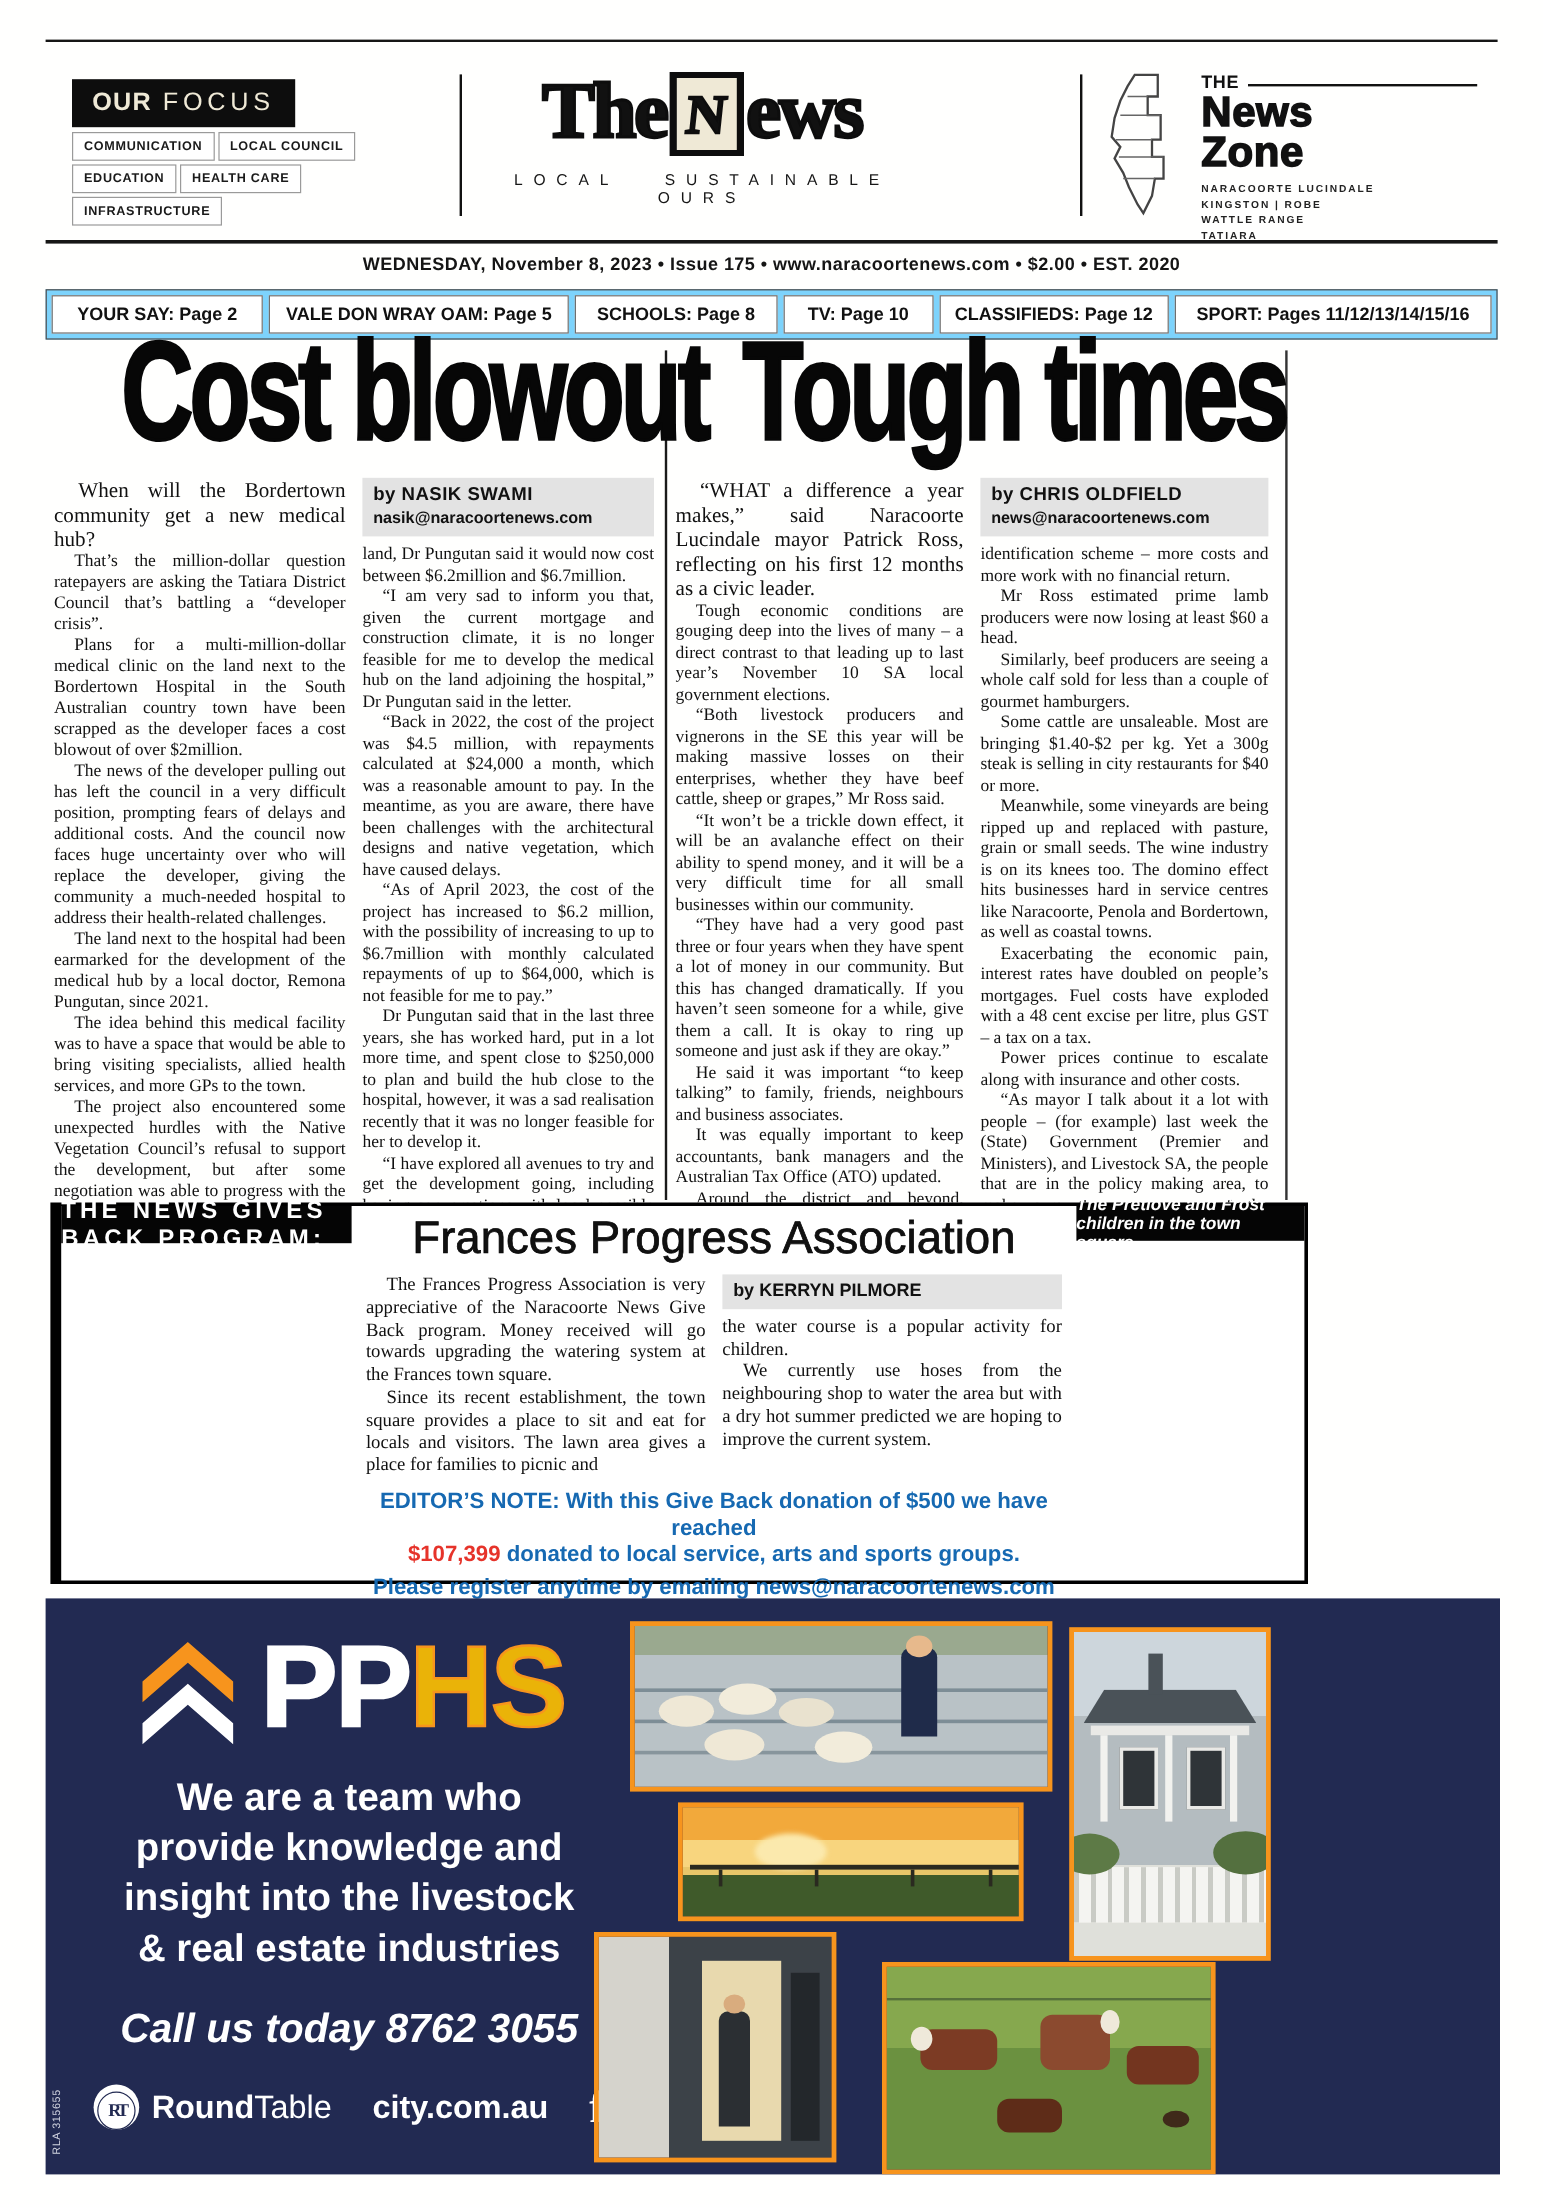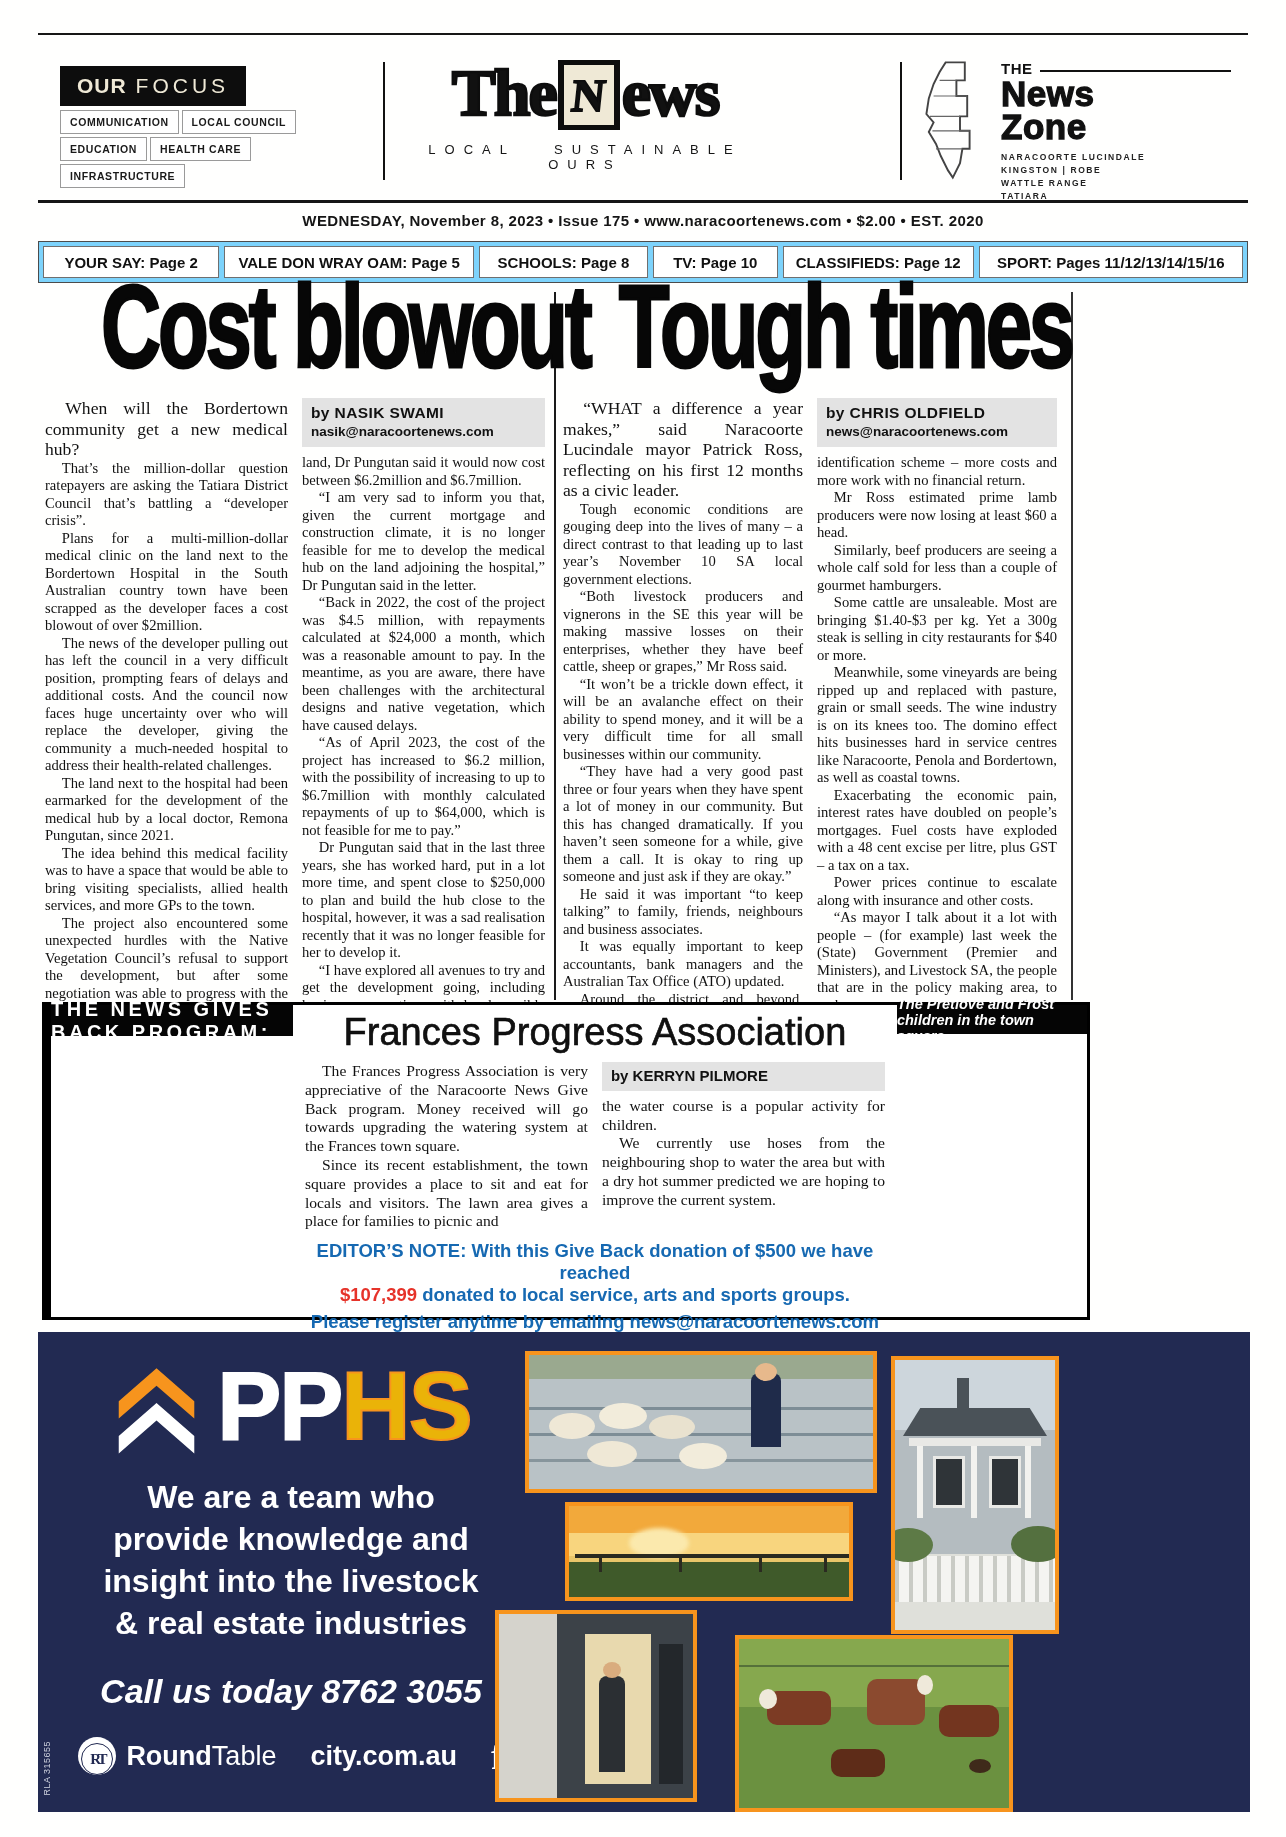--- a/index.html
+++ b/index.html
@@ -231,21 +231,21 @@
 
     </div>
     <div class="col" style="width:240px">
       <div class="byline">
         <div class="by">by CHRIS OLDFIELD</div>
         <div class="em">news@naracoortenews.com</div>
       </div>
       <p class="noind">identification scheme – more costs and more work with no financial return.</p>
       <p>Mr Ross estimated prime lamb producers were now losing at least $60 a head.</p>
       <p>Similarly, beef producers are seeing a whole calf sold for less than a couple of gourmet hamburgers.</p>
-      <p>Some cattle are unsaleable. Most are bringing $1.40-$3 per kg. Yet a 300g steak is selling in city restaurants for $40 or more.</p>
+      <p>Some cattle are unsaleable. Most are bringing $1.40-$2 per kg. Yet a 300g steak is selling in city restaurants for $40 or more.</p>
       <p>Meanwhile, some vineyards are being ripped up and replaced with pasture, grain or small seeds. The wine industry is on its knees too. The domino effect hits businesses hard in service centres like Naracoorte, Penola and Bordertown, as well as coastal towns.</p>
       <p>Exacerbating the economic pain, interest rates have doubled on people’s mortgages. Fuel costs have exploded with a 48 cent excise per litre, plus GST – a tax on a tax.</p>
       <p>Power prices continue to escalate along with insurance and other costs.</p>
       <p>“As mayor I talk about it a lot with people – (for example) last week the (State) Government (Premier and Ministers), and Livestock SA, the people that are in the policy making area, to make sure they are aware of the situation,” Mr Ross said.</p>
 
     </div>
   </div>
 
   <div class="giveback">
     <div class="gb-banner">THE NEWS GIVES BACK PROGRAM:</div>

